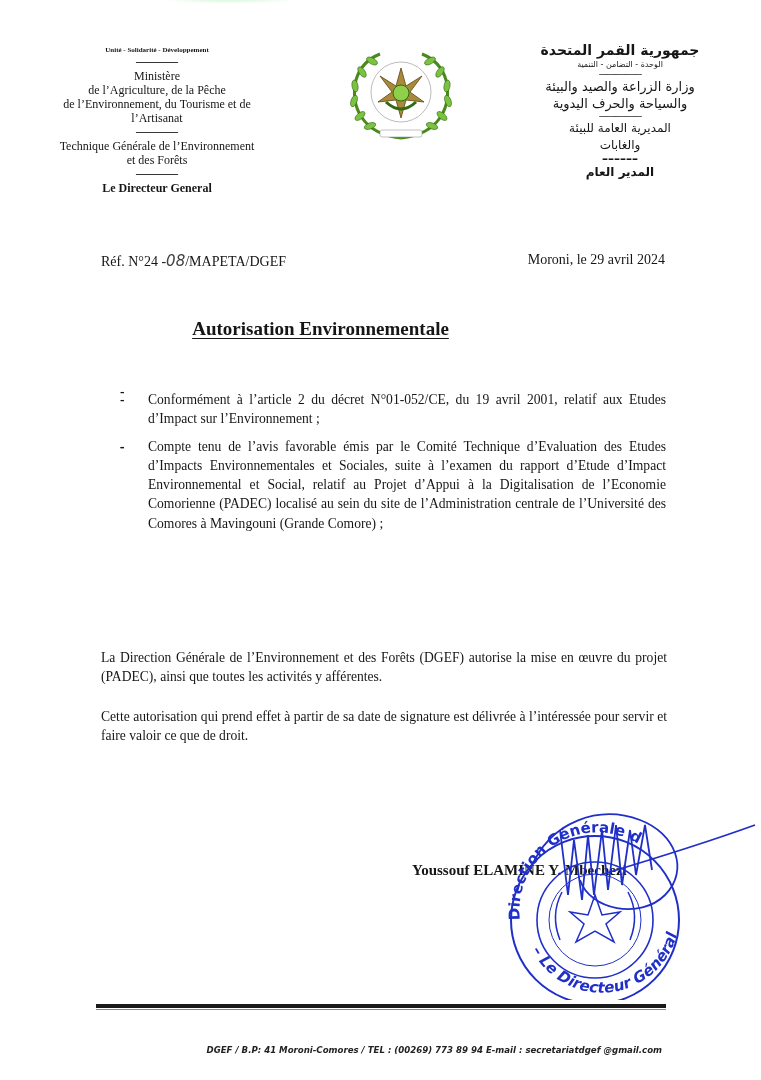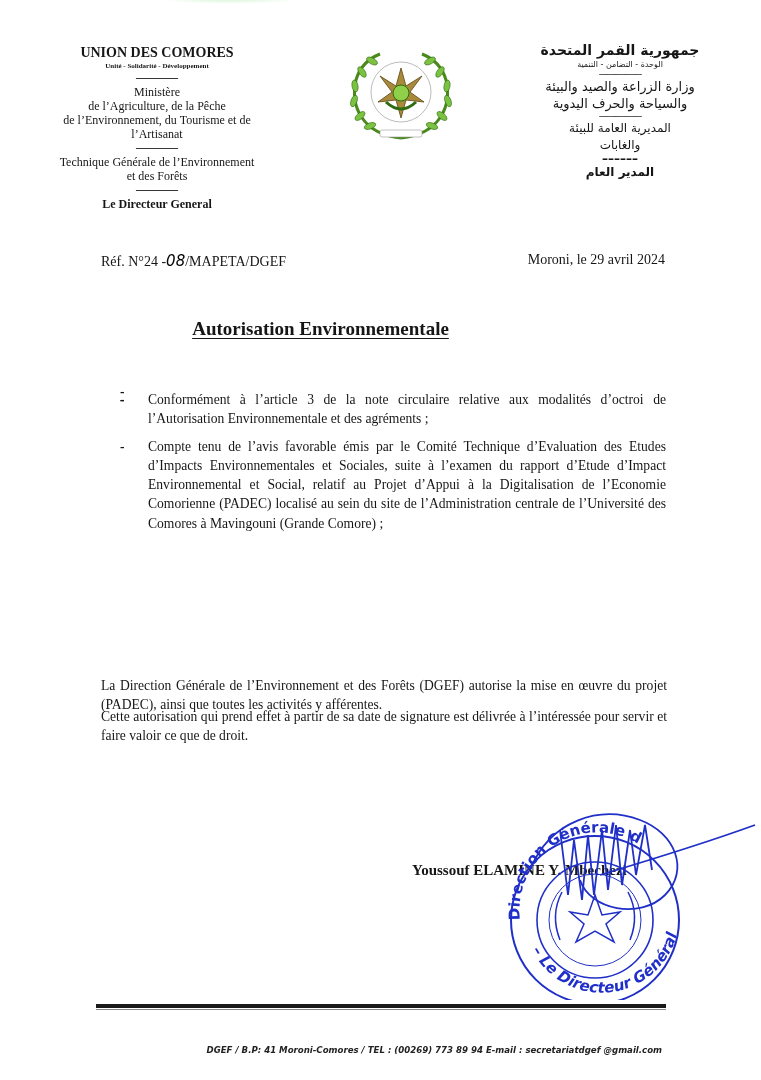--- a/index.html
+++ b/index.html
@@ -27,53 +27,52 @@
     font-family: "DejaVu Sans", sans-serif; direction: rtl; font-size: 12px; line-height: 17px;
   }
   .hdr-right .country-ar { font-weight: bold; font-size: 14px; }
   .hdr-right .motto-ar { font-size: 8px; line-height: 11px; }
   .hdr-right .dots { font-size: 9px; line-height: 8px; letter-spacing: -1px; direction: ltr; }
   .hdr-right .dash-ar { font-weight: bold; line-height: 10px; direction: ltr; }
   .hdr-right .ministry-ar { font-size: 13px; line-height: 17px; }
   .hdr-right .director-ar { font-weight: bold; font-size: 12px; }
 
   .ref { position: absolute; left: 101px; top: 252px; font-size: 14px; }
-  .ref .hand { color: #000000; font-style: italic; font-family: "DejaVu Sans", sans-serif; font-size: 15px; }
+  .ref .hand { color: #404040; font-style: italic; font-family: "DejaVu Sans", sans-serif; font-size: 15px; }
   .date { position: absolute; right: 96px; top: 252px; font-size: 14px; }
 
   .title {
     position: absolute; left: 0; width: 641px; top: 318px; text-align: center;
     font-size: 19px; font-weight: bold; text-decoration: underline; text-underline-offset: 3px;
   }
 
   .bullets { position: absolute; left: 120px; top: 382px; width: 546px; font-size: 13.6px; line-height: 19.3px; }
   .bullet { position: relative; padding-left: 28px; text-align: justify; margin-bottom: 8px; }
   .bullet .dash { position: absolute; left: 0; top: 0; font-weight: bold; }
 
   .para { position: absolute; left: 101px; width: 566px; font-size: 13.6px; line-height: 19.3px; text-align: justify; }
-  .p1 { top: 676px; }
+  .p1 { top: 648px; }
   .p2 { top: 707px; }
 
   .signer { position: absolute; left: 412px; top: 862px; font-weight: bold; font-size: 15px; white-space: nowrap; }
   .stamp { position: absolute; left: 490px; top: 800px; width: 270px; height: 200px; }
 
   .footer-rule { position: absolute; left: 96px; width: 570px; top: 1004px; height: 4px; background: #1a1a1a; }
   .footer-rule2 { position: absolute; left: 96px; width: 570px; top: 1009px; height: 1px; background: #888; }
   .footer {
     position: absolute; left: 96px; width: 566px; top: 1013px; text-align: right;
     font-family: "DejaVu Sans", sans-serif; font-style: italic; font-weight: bold; font-size: 8.6px; color: #222; margin-top: 32px;
   }
 </style>
 </head>
 <body>
 
 <div class="top-glow"></div>
 
 <div class="hdr-left">
-  <div class="country">UNION DES COMORES</div>
   <div class="motto">Unité - Solidarité - Développement</div>
   <div class="dash-line">–––––––</div>
   <div>Ministère</div>
   <div>de l’Agriculture, de la Pêche</div>
   <div>de l’Environnement, du Tourisme et de</div>
   <div>l’Artisanat</div>
   <div class="dash-line">–––––––</div>
   <div>Technique Générale de l’Environnement</div>
   <div>et des Forêts</div>
   <div class="dash-line">–––––––</div>
@@ -127,24 +126,24 @@
 <div class="date">Moroni, le 29 avril 2024</div>
 
 <div class="title">Autorisation Environnementale</div>
 
 <div class="bullets">
   <div class="bullet">
     <span class="dash">-</span>
   </div>
   <div class="bullet">
     <span class="dash">-</span>
+    <span>Conformément à l’article 2 du décret N°01-052/CE, du 19 avril 2001, relatif aux Etudes d’Impact sur l’Environnement ;</span>
   </div>
   <div class="bullet">
     <span class="dash">-</span>
-    <span>Conformément à l’article 3 de la note circulaire relative aux modalités d’octroi de l’Autorisation Environnementale et des agréments ;</span>
   </div>
   <div class="bullet">
     <span class="dash">-</span>
     <span>Compte tenu de l’avis favorable émis par le Comité Technique d’Evaluation des Etudes d’Impacts Environnementales et Sociales, suite à l’examen du rapport d’Etude d’Impact Environnemental et Social, relatif au Projet d’Appui à la Digitalisation de l’Economie Comorienne (PADEC) localisé au sein du site de l’Administration centrale de l’Université des Comores à Mavingouni (Grande Comore) ;</span>
   </div>
 </div>
 
 <div class="para p1">La Direction Générale de l’Environnement et des Forêts (DGEF) autorise la mise en œuvre du projet (PADEC), ainsi que toutes les activités y afférentes.</div>
 <div class="para p2">Cette autorisation qui prend effet à partir de sa date de signature est délivrée à l’intéressée pour servir et faire valoir ce que de droit.</div>
 

